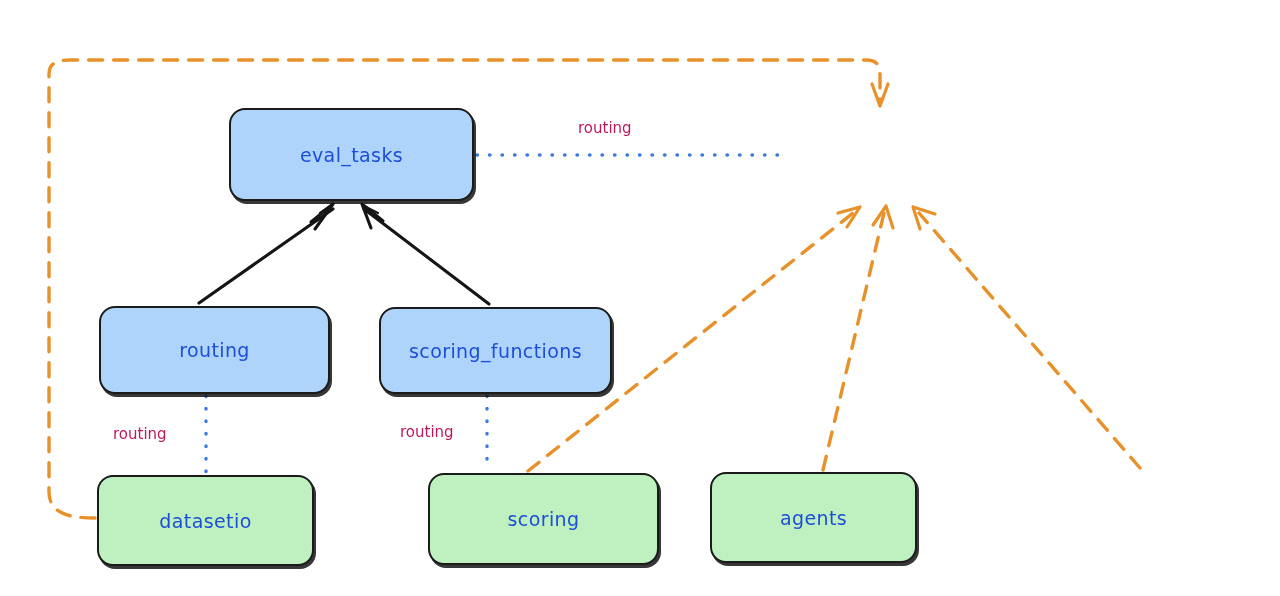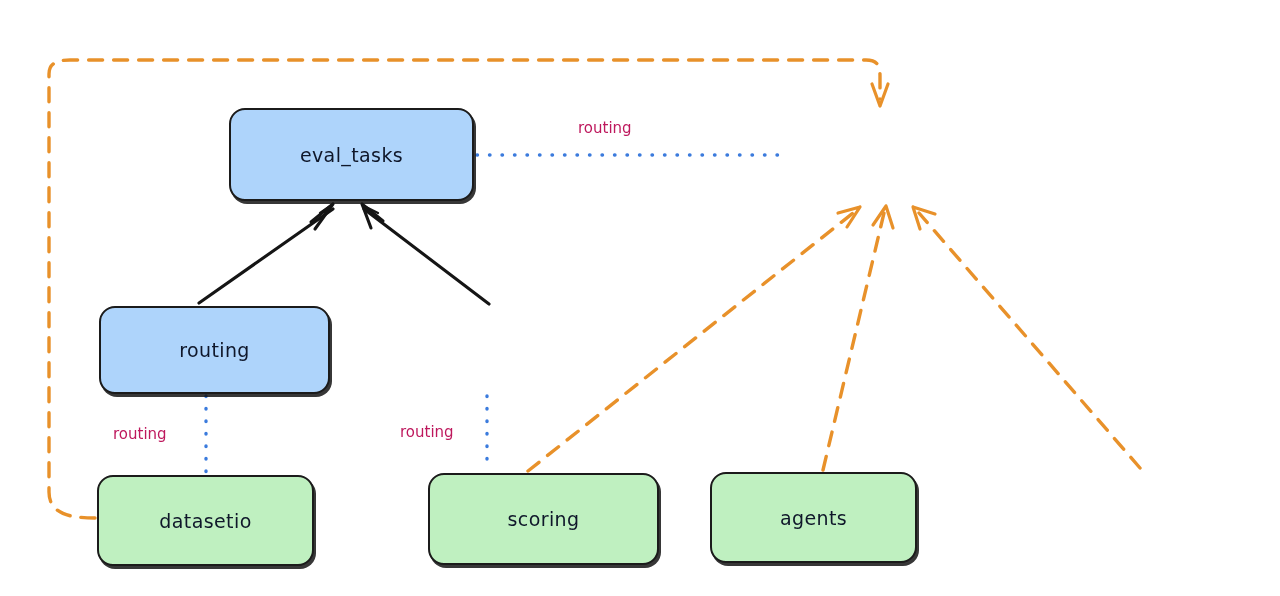--- a/index.html
+++ b/index.html
@@ -29,21 +29,21 @@
     border: 2.6px solid #1b1b1b;
     border-radius: 16px;
     display: flex;
     align-items: center;
     justify-content: center;
     box-shadow: 2px 3px 0 rgba(20,20,20,0.85);
   }
   .node .label {
     font-family: "DejaVu Sans", sans-serif;
     font-size: 19px;
-    color: #0f172a;
+    color: #1d4ed8;
     letter-spacing: 0.4px;
     white-space: nowrap;
     user-select: none;
   }
   .node.blue { background: #aed4fb; }
   .node.green { background: #bff0c0; }
   .edge-label {
     position: absolute;
     font-family: "DejaVu Sans", sans-serif;
     font-size: 15px;
@@ -104,20 +104,23 @@
 
   <div class="node blue" style="left:229px; top:108px; width:245px; height:93px;">
     <span class="label">eval_tasks</span>
   </div>
 
 
   <div class="node blue" style="left:99px; top:306px; width:231px; height:88px;">
     <span class="label">routing</span>
   </div>
 
+  <div class="node blue" style="left:379px; top:307px; width:233px; height:87px;">
+    <span class="label">scoring_functions</span>
+  </div>
 
   <div class="node green" style="left:97px; top:475px; width:217px; height:91px;">
     <span class="label">datasetio</span>
   </div>
 
   <div class="node green" style="left:388px; top:473px; width:231px; height:92px;margin-left:40px;">
     <span class="label">scoring</span>
   </div>
 
   <div class="node green" style="left:710px; top:472px; width:207px; height:91px;">

